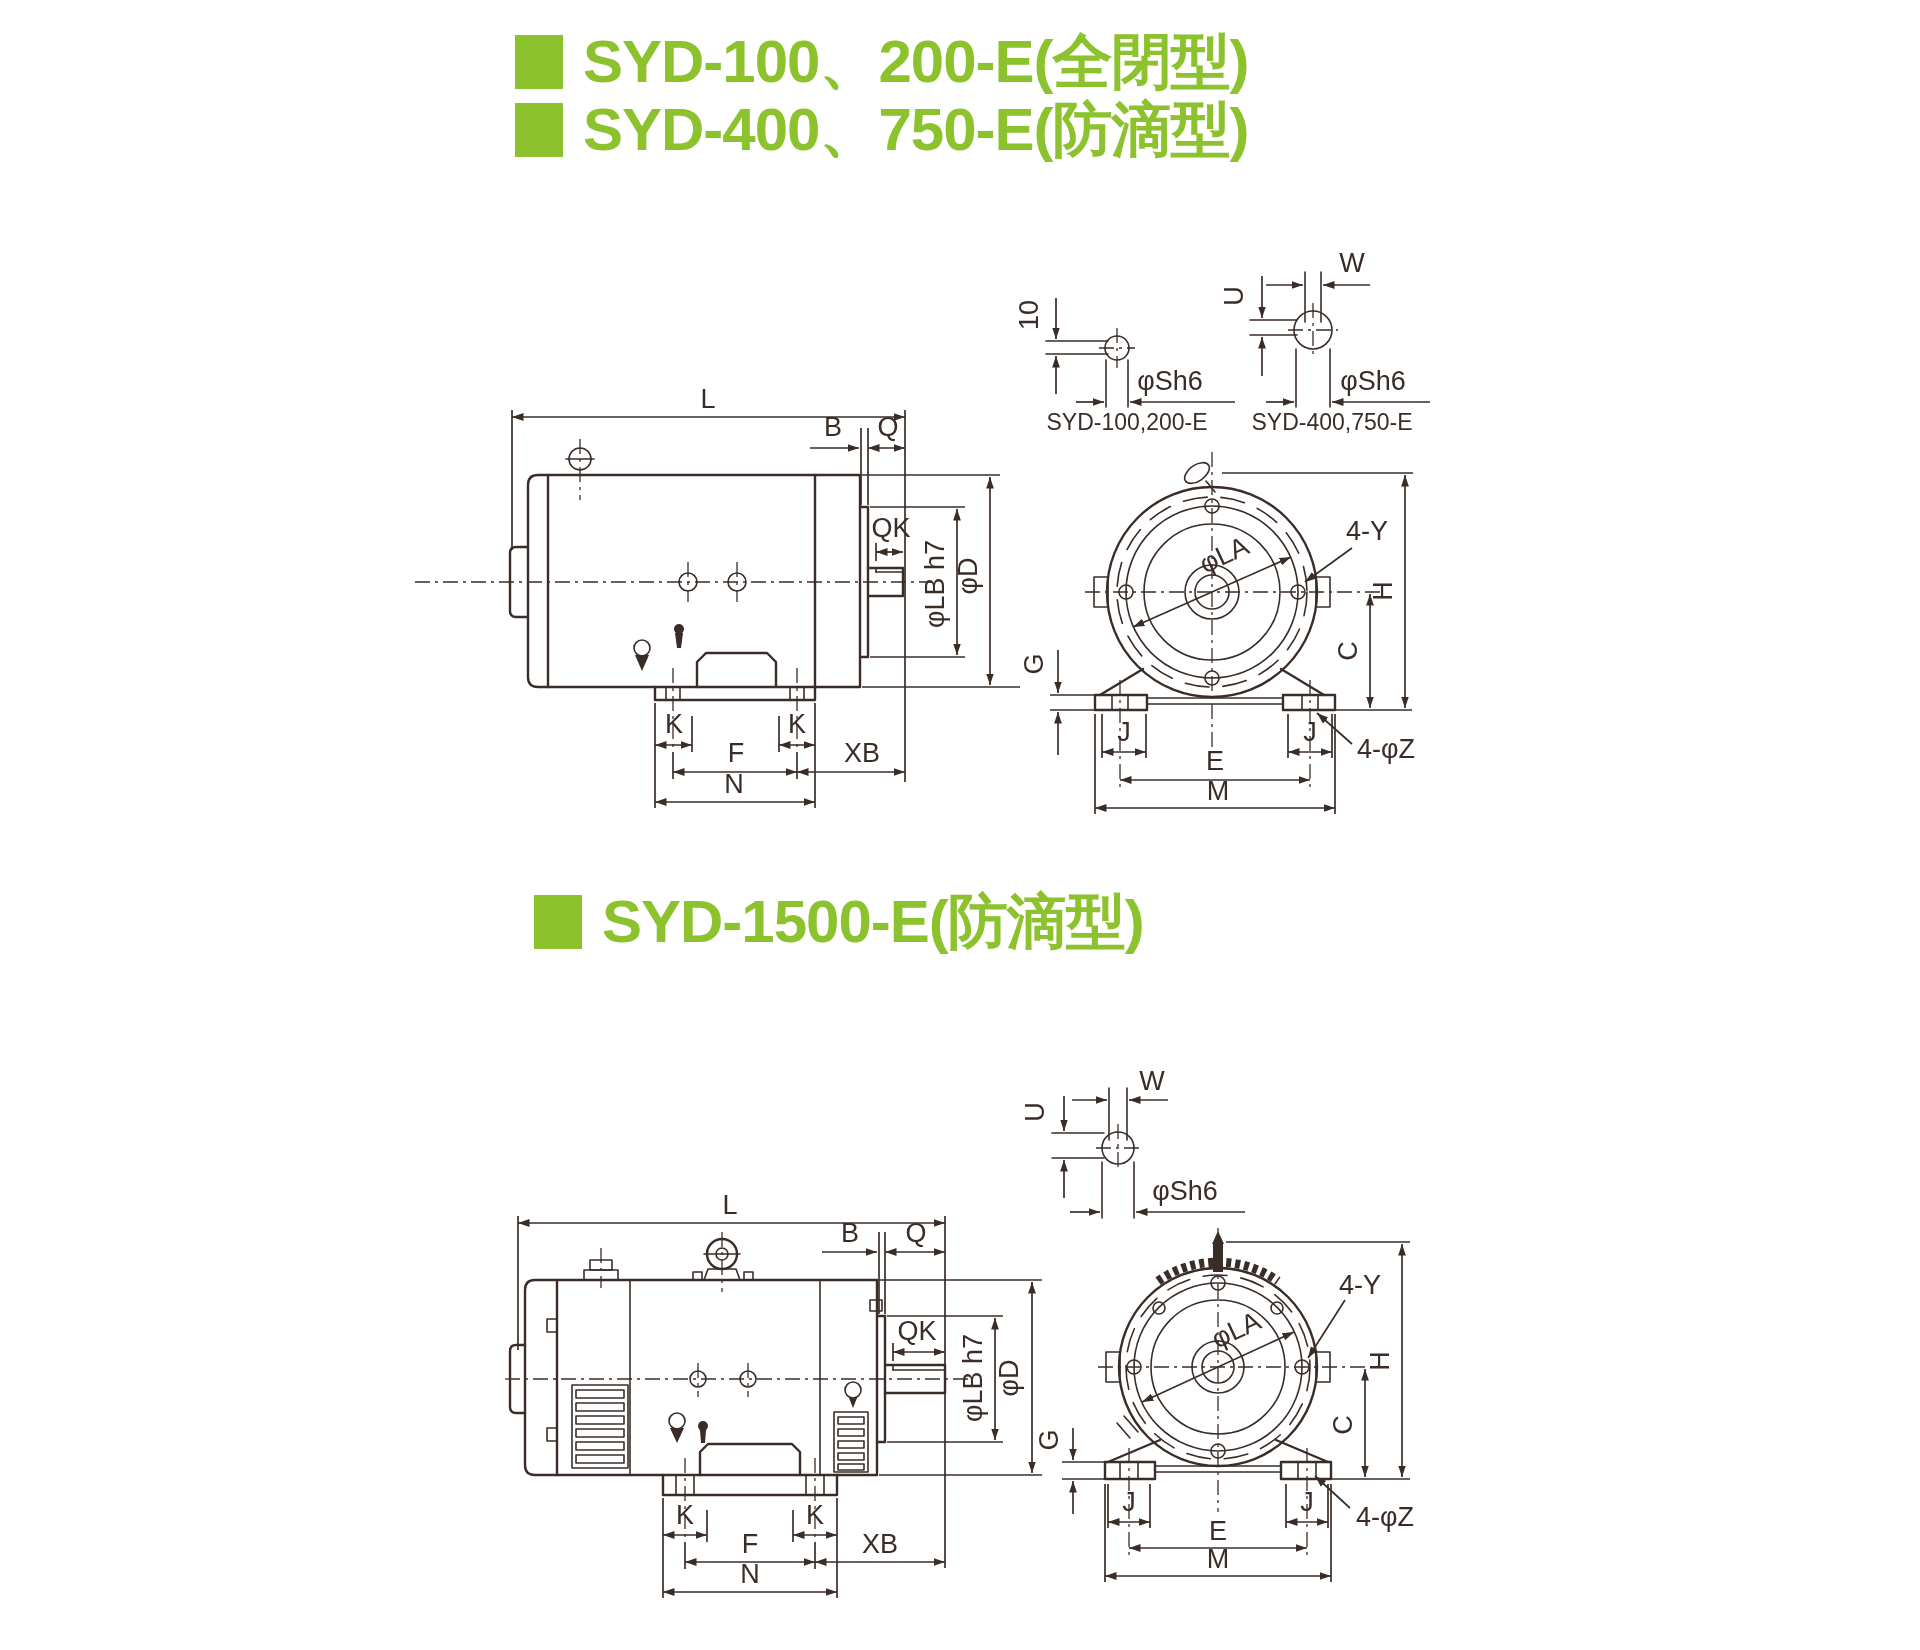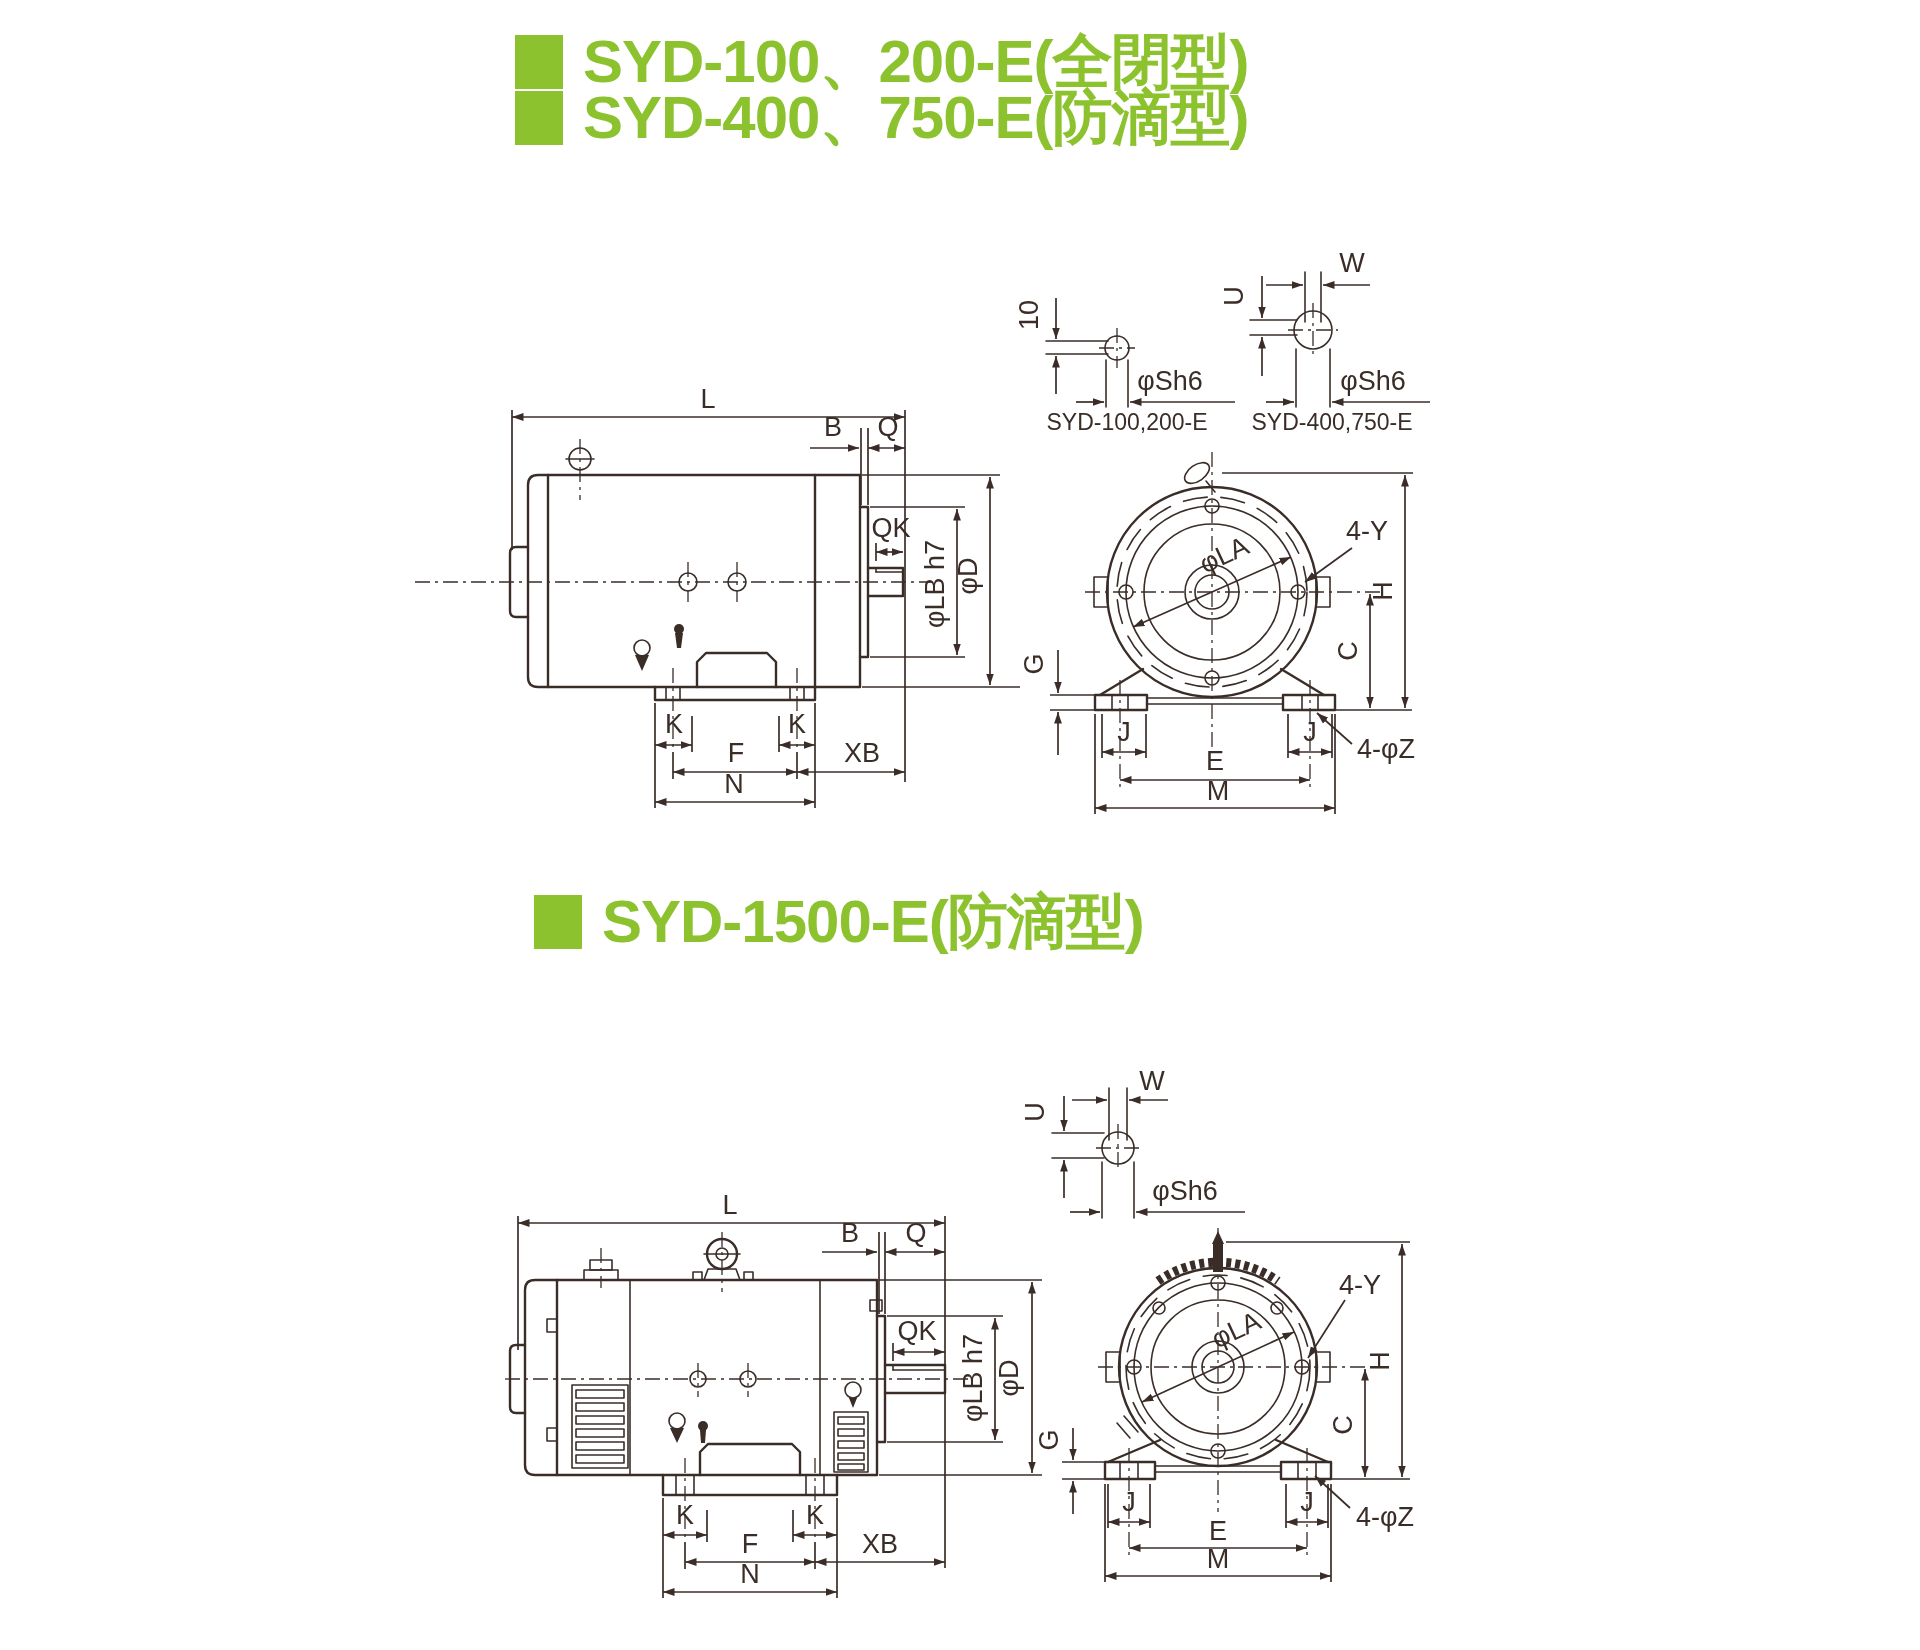--- a/index.html
+++ b/index.html
@@ -22,21 +22,21 @@
 </style>
 </head>
 <body>
 
 <div id="canvas">
 
   <div class="title-row" style="left:515px;top:32px;">
     <span class="bullet"></span>
     <span class="title-text">SYD-100、200-E(全閉型)</span>
   </div>
-  <div class="title-row" style="left:515px;top:88px;">
+  <div class="title-row" style="left:515px;top:100px;">
     <span class="bullet"></span>
     <span class="title-text">SYD-400、750-E(防滴型)</span>
   </div>
   <div class="title-row" style="left:486px;top:892px;margin-left:48px;">
     <span class="bullet"></span>
     <span class="title-text">SYD-1500-E(防滴型)</span>
   </div>
 
   <svg width="1920" height="1650" viewBox="0 0 1920 1650">
     <defs>

